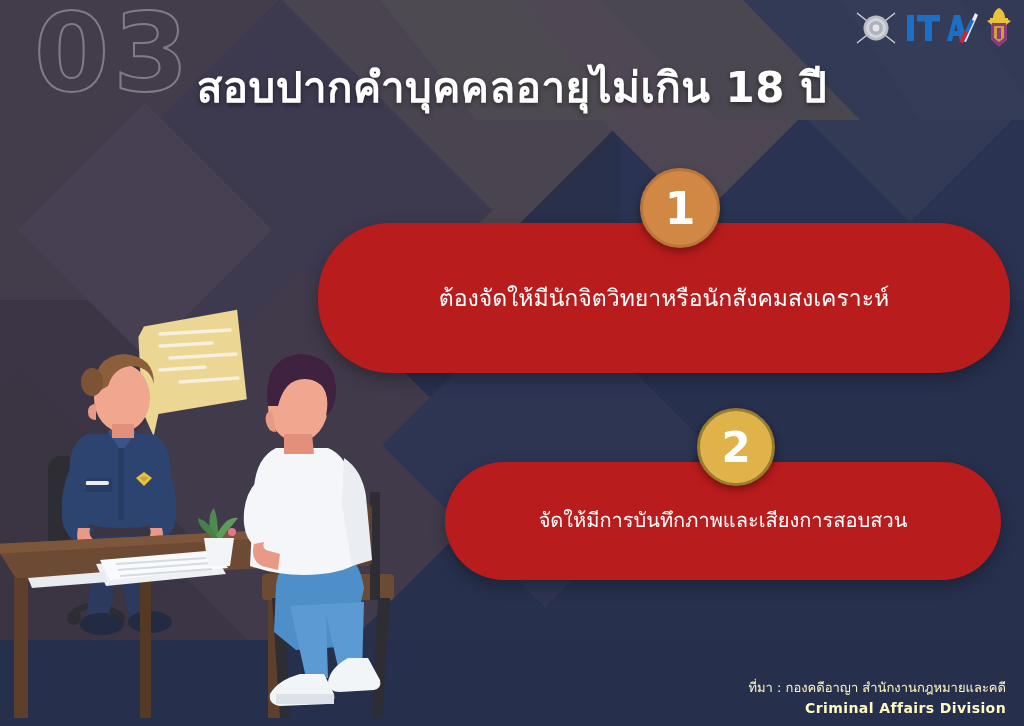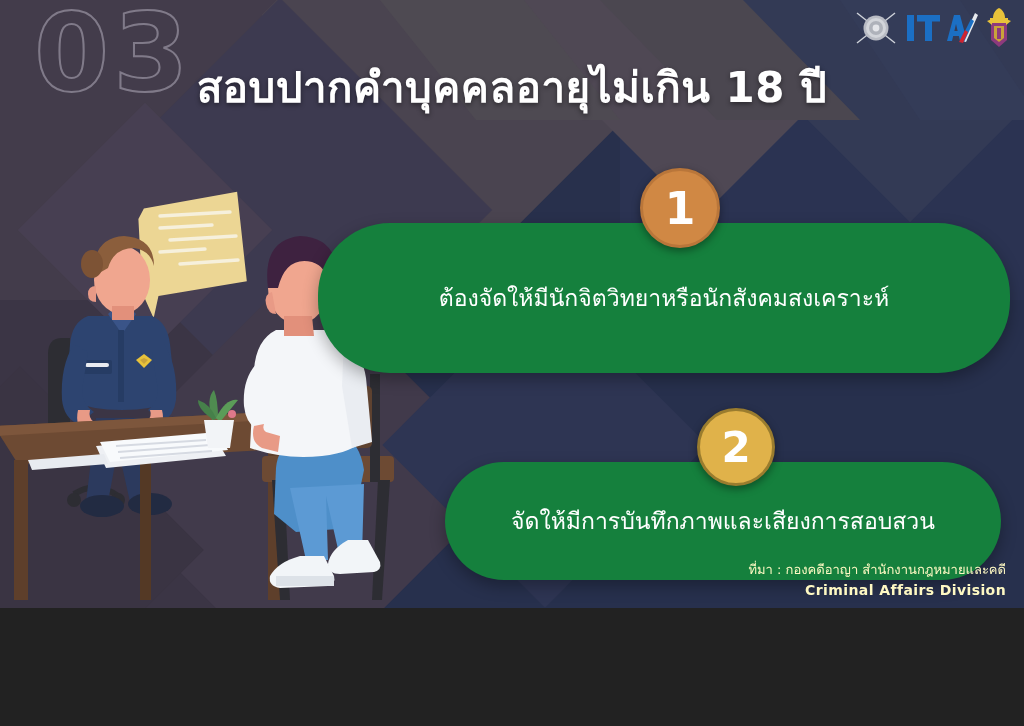--- a/index.html
+++ b/index.html
@@ -3,21 +3,21 @@
 <meta charset="utf-8">
 <style>
   html, body {
     margin: 0;
     padding: 0;
     background: #222;
   }
   #slide {
     position: relative;
     width: 1024px;
-    height: 608px;
+    height: 726px;
     overflow: hidden;
     background: #2a3250;
     font-family: "DejaVu Sans", "Liberation Sans", sans-serif;
   }
 
   
   .bg-base {
     position: absolute;
     inset: 0;
     background: #28304c;
@@ -127,21 +127,21 @@
     position: absolute;
     left: 0;
     bottom: 0;
     width: 420px;
     height: 420px;
   }
 
   
   .item-box {
     position: absolute;
-    background: #15803d;
+    background: #b91c1c;
     border-radius: 72px;
     box-shadow: 0 6px 16px rgba(0,0,0,0.30);
     display: flex;
     align-items: center;
     justify-content: center;
     flex-direction: column;
     color: #ffffff;
     text-align: center;
     box-sizing: border-box;
   }
@@ -154,21 +154,21 @@
     left: 445px; top: 462px;
     width: 556px; height: 118px;
     padding: 0 26px;
   }
   .item-line {
     font-size: 23px;
     line-height: 1.48;
     font-weight: normal;
     white-space: nowrap;
   }
-  #box2 .item-line { font-size: 23px; }
+  #box2 .item-line { font-size: 20px; }
 
   
   .badge {
     position: absolute;
     border-radius: 50%;
     display: flex;
     align-items: center;
     justify-content: center;
     color: #ffffff;
     font-weight: bold;

